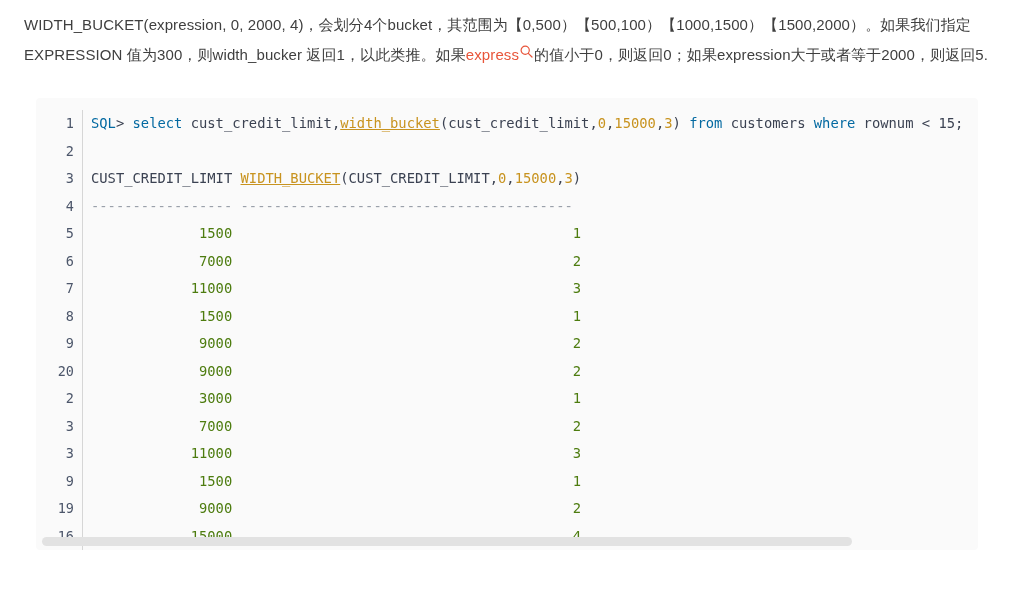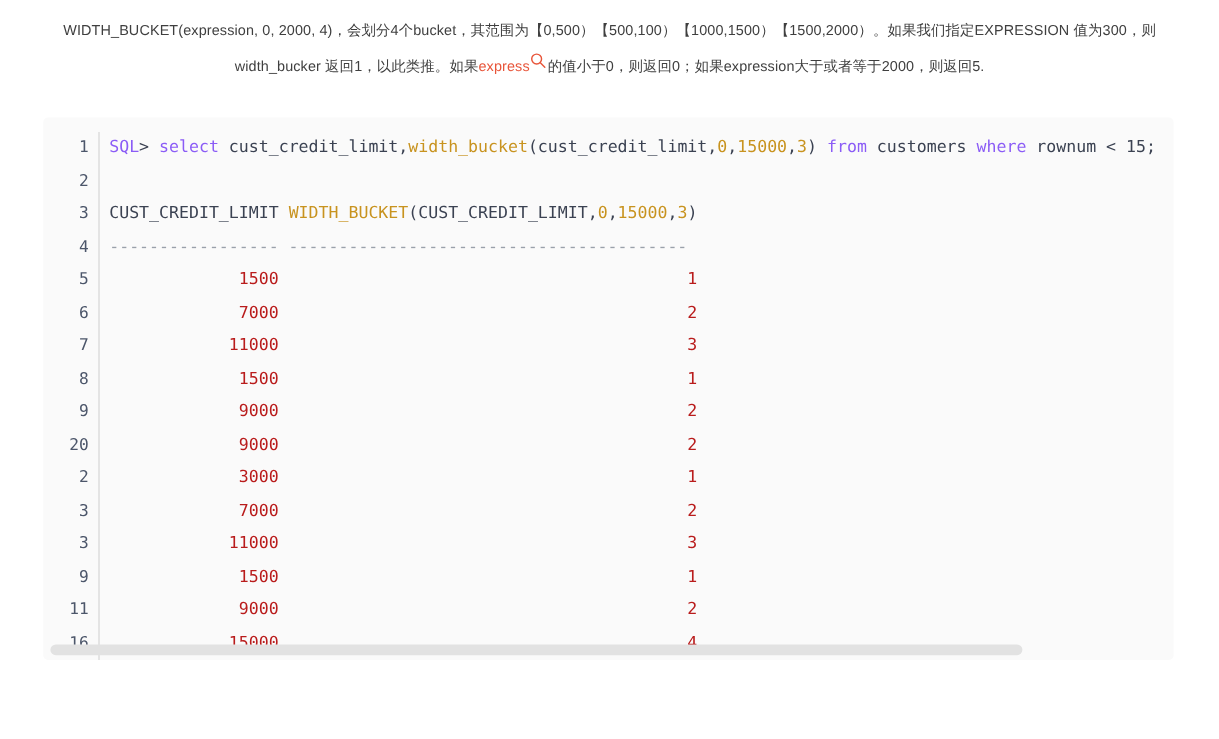--- a/index.html
+++ b/index.html
@@ -11,26 +11,25 @@
     width: 1016px;
     height: 616px;
     overflow: hidden;
     font-family: "Liberation Sans", sans-serif;
     color: #333333;
   }
 
   
   .prose {
     padding: 10px 24px 0 24px;
-    font-size: 12px;
+    font-size: 15px;
     line-height: 30px;
     color: #3f3f3f;
     letter-spacing: 0.1px;
     white-space: normal;
-    text-align: center;
   }
   .prose .link {
     color: #e8553a;
     text-decoration: none;
     position: relative;
   }
   .search-glyph {
     display: inline-block;
     width: 13px;
     height: 13px;
@@ -78,26 +77,26 @@
   .code-lines {
     font-family: "DejaVu Sans Mono", monospace;
     font-size: 13.8px;
     line-height: 27.5px;
     white-space: pre;
     padding-left: 8px;
     color: #3b4252;
   }
   .code-lines .ln { height: 27.5px; }
 
-  .tok-kw    { color: #8b5cf6; }
-  .tok-fn    { color: #c8931f; }
+  .tok-kw    { color: #0369a1; }
+  .tok-fn    { color: #c8931f; text-decoration: underline; }
   .tok-num   { color: #c8931f; }
   .tok-plain { color: #3b4252; }
   .tok-dash  { color: #9aa0aa; }
-  .tok-val   { color: #b91c1c; }
+  .tok-val   { color: #4d7c0f; }
 
   
   .hscroll-track {
     position: absolute;
     left: 0;
     right: 0;
     bottom: 4px;
     height: 9px;
     background: transparent;
   }
@@ -129,21 +128,21 @@
         <div>5</div>
         <div>6</div>
         <div>7</div>
         <div>8</div>
         <div>9</div>
         <div>20</div>
         <div>2</div>
         <div>3</div>
         <div>3</div>
         <div>9</div>
-        <div>11</div>
+        <div>19</div>
         <div>16</div>
       </div>
     <div class="code-scroll">
       <div class="code-lines"><div class="ln"><span class="tok-kw">SQL</span><span class="tok-plain">&gt; </span><span class="tok-kw">select</span><span class="tok-plain"> cust_credit_limit,</span><span class="tok-fn">width_bucket</span><span class="tok-plain">(cust_credit_limit,</span><span class="tok-num">0</span><span class="tok-plain">,</span><span class="tok-num">15000</span><span class="tok-plain">,</span><span class="tok-num">3</span><span class="tok-plain">) </span><span class="tok-kw">from</span><span class="tok-plain"> customers </span><span class="tok-kw">where</span><span class="tok-plain"> rownum &lt; 15;</span></div><div class="ln">&nbsp;</div><div class="ln"><span class="tok-plain">CUST_CREDIT_LIMIT </span><span class="tok-fn">WIDTH_BUCKET</span><span class="tok-plain">(CUST_CREDIT_LIMIT,</span><span class="tok-num">0</span><span class="tok-plain">,</span><span class="tok-num">15000</span><span class="tok-plain">,</span><span class="tok-num">3</span><span class="tok-plain">)</span></div><div class="ln"><span class="tok-dash">----------------- ----------------------------------------</span></div><div class="ln"><span class="tok-val">             1500</span><span class="tok-val">                                         1</span></div><div class="ln"><span class="tok-val">             7000</span><span class="tok-val">                                         2</span></div><div class="ln"><span class="tok-val">            11000</span><span class="tok-val">                                         3</span></div><div class="ln"><span class="tok-val">             1500</span><span class="tok-val">                                         1</span></div><div class="ln"><span class="tok-val">             9000</span><span class="tok-val">                                         2</span></div><div class="ln"><span class="tok-val">             9000</span><span class="tok-val">                                         2</span></div><div class="ln"><span class="tok-val">             3000</span><span class="tok-val">                                         1</span></div><div class="ln"><span class="tok-val">             7000</span><span class="tok-val">                                         2</span></div><div class="ln"><span class="tok-val">            11000</span><span class="tok-val">                                         3</span></div><div class="ln"><span class="tok-val">             1500</span><span class="tok-val">                                         1</span></div><div class="ln"><span class="tok-val">             9000</span><span class="tok-val">                                         2</span></div><div class="ln"><span class="tok-val">            15000</span><span class="tok-val">                                         4</span></div></div>
     </div>
   </div>
   <div class="hscroll-track">
     <div class="hscroll-thumb"></div>
   </div>
 </div>

